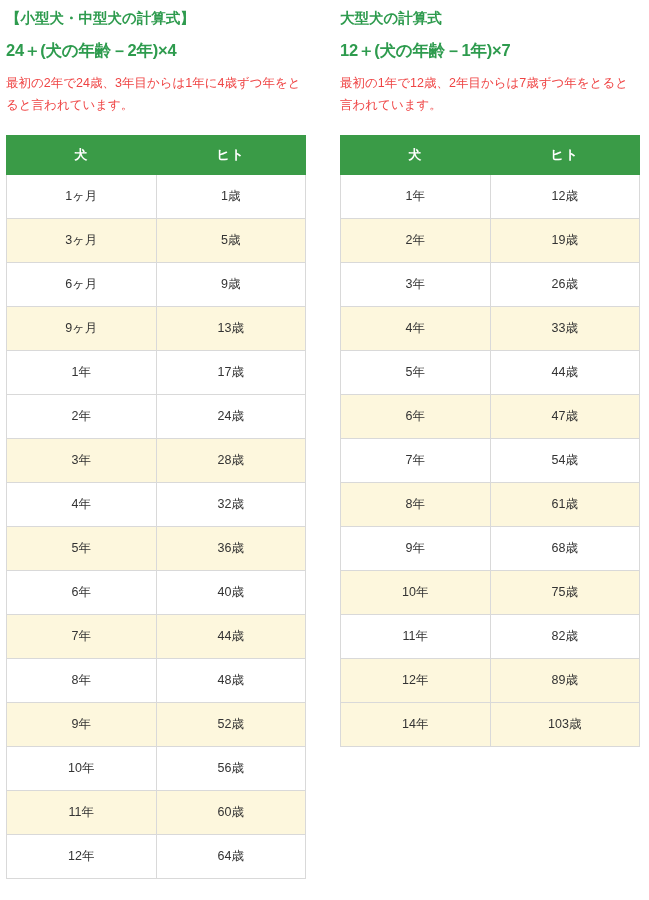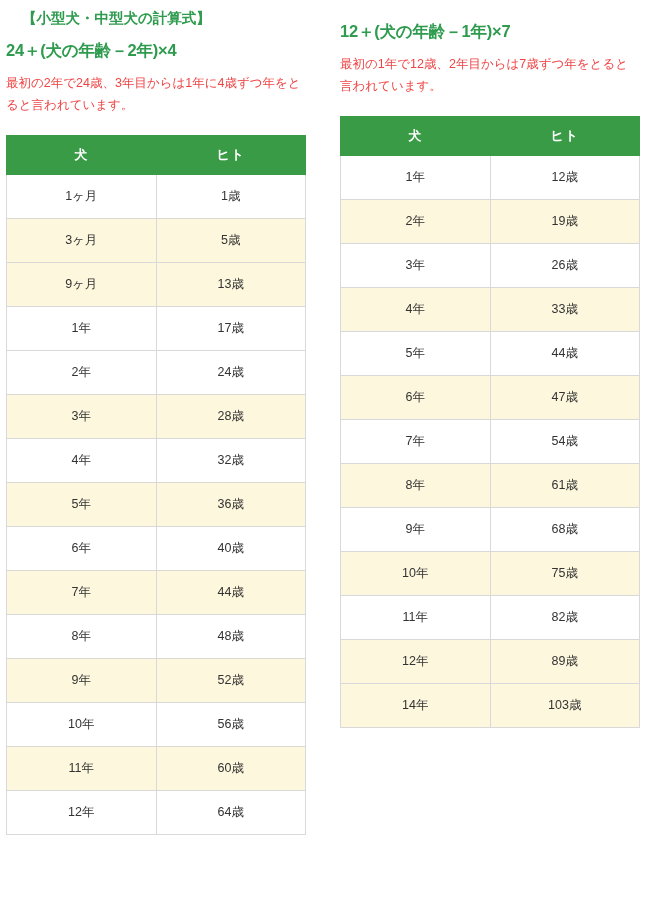--- a/index.html
+++ b/index.html
@@ -28,21 +28,21 @@
   }
   .col {
     width: 300px;
     flex: 0 0 300px;
   }
   .col-heading {
     font-size: 14.5px;
     color: #2e9b4e;
     font-weight: bold;
     letter-spacing: 0px;
-    margin: 2px 0 0 16px;
+    margin: 2px 0 0 0;
     line-height: 1.2;
   }
   .col-formula {
     font-size: 16.5px;
     color: #2e9b4e;
     font-weight: bold;
     margin: 14px 0 6px 0;
     line-height: 1.2;
     letter-spacing: -0.2px;
   }
@@ -106,20 +106,24 @@
         </thead>
         <tbody>
           <tr>
               <td>1ヶ月</td>
               <td>1歳</td>
             </tr>
           <tr class="alt">
               <td>3ヶ月</td>
               <td>5歳</td>
             </tr>
+          <tr>
+              <td>6ヶ月</td>
+              <td>9歳</td>
+            </tr>
           <tr class="alt">
               <td>9ヶ月</td>
               <td>13歳</td>
             </tr>
           <tr>
               <td>1年</td>
               <td>17歳</td>
             </tr>
           <tr>
               <td>2年</td>
@@ -163,20 +167,21 @@
             </tr>
           <tr>
               <td>12年</td>
               <td>64歳</td>
             </tr>
         </tbody>
       </table>
     </div>
 
     <div class="col">
+      <div class="col-heading">大型犬の計算式</div>
       <div class="col-formula">12＋(犬の年齢－1年)×7</div>
       <div class="col-desc">最初の1年で12歳、2年目からは7歳ずつ年をとると言われています。</div>
       <table class="agetable">
         <colgroup>
             <col class="c1">
             <col class="c2">
           </colgroup>
         <thead>
           <tr>
             <th>犬</th>

